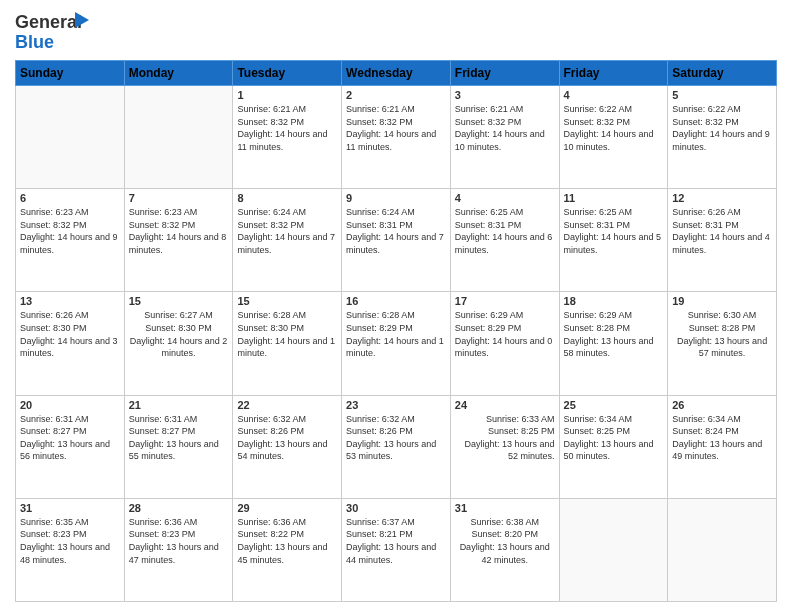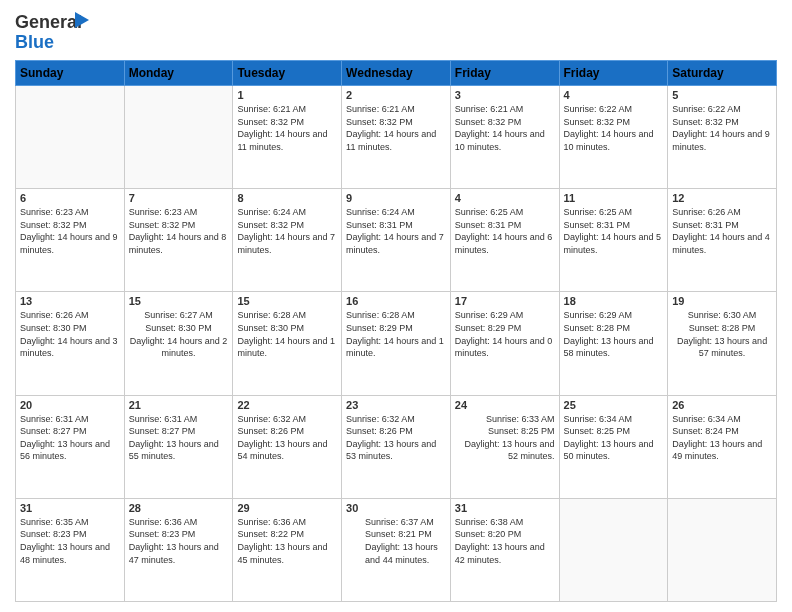--- a/index.html
+++ b/index.html
@@ -290,27 +290,27 @@
 Daylight: 13 hours and 47 minutes.</div>
           </td>
           <td>
             <div class="day-number">29</div>
             <div class="day-detail" style="white-space: pre-line;">Sunrise: 6:36 AM
 Sunset: 8:22 PM
 Daylight: 13 hours and 45 minutes.</div>
           </td>
           <td>
             <div class="day-number">30</div>
-            <div class="day-detail" style="white-space: pre-line; margin-left: 19px;">Sunrise: 6:37 AM
+            <div class="day-detail" style="white-space: pre-line;">Sunrise: 6:37 AM
 Sunset: 8:21 PM
 Daylight: 13 hours and 44 minutes.</div>
           </td>
           <td>
             <div class="day-number">31</div>
-            <div class="day-detail" style="white-space: pre-line;">Sunrise: 6:38 AM
+            <div class="day-detail" style="white-space: pre-line; text-align: center;">Sunrise: 6:38 AM
 Sunset: 8:20 PM
 Daylight: 13 hours and 42 minutes.</div>
           </td>
           <td class="empty-cell"></td>
           <td class="empty-cell"></td>
         </tr>
       </tbody>
   </table>
 </div>
 

